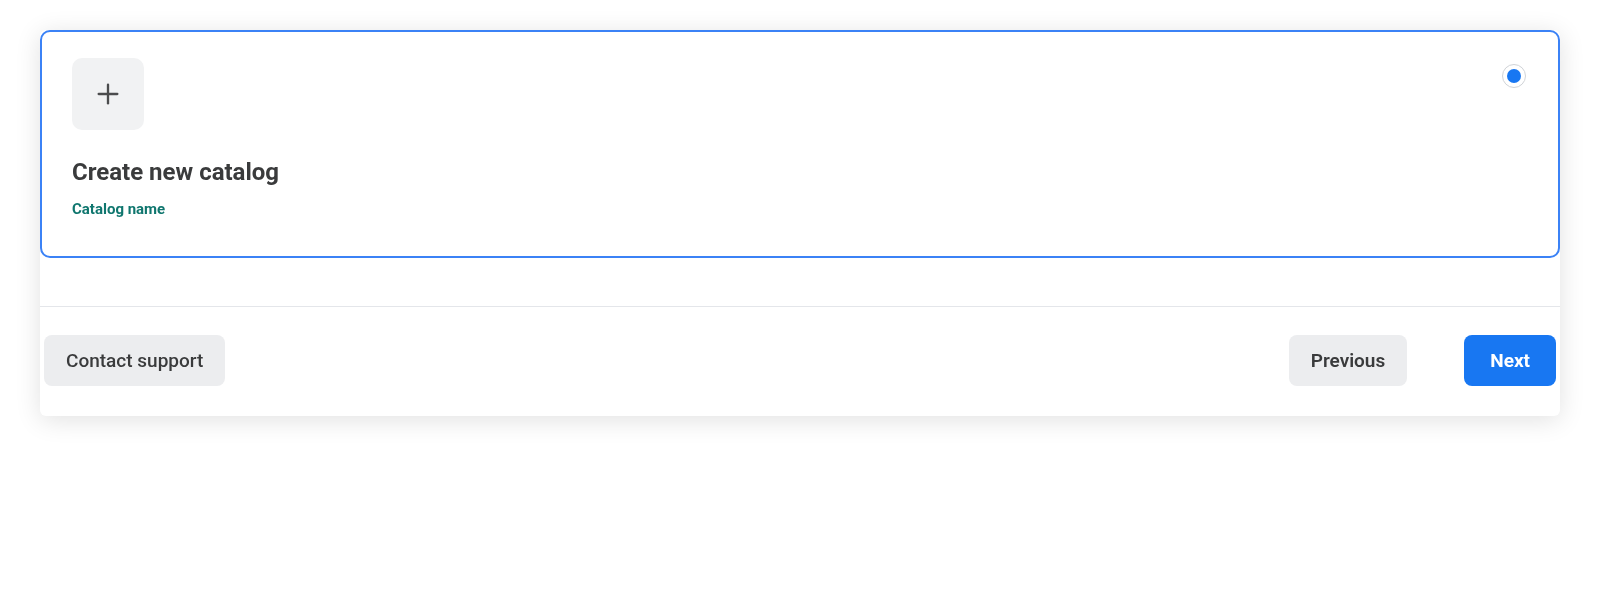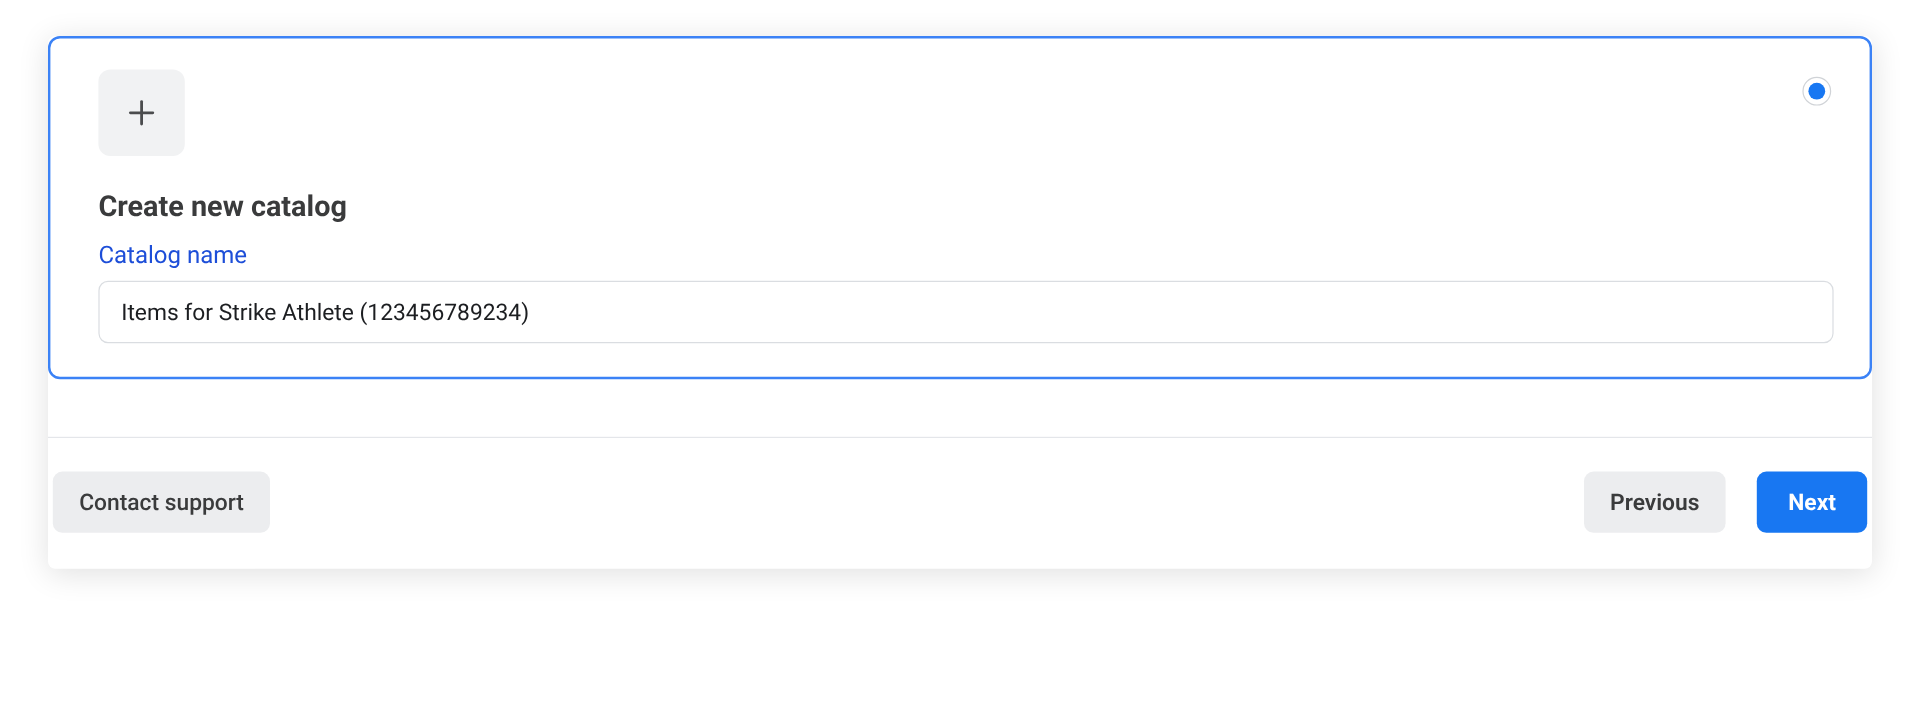--- a/index.html
+++ b/index.html
@@ -19,21 +19,21 @@
   .shadow-wrap {
     background: #fff;
     border-radius: 6px;
     box-shadow: 0 4px 26px rgba(0,0,0,0.12);
     padding-bottom: 30px;
   }
   .card {
     border: 2px solid #3b82f6; 
     border-radius: 10px;
     margin: 0 0px;
-    padding: 26px 30px 28px 40px;
+    padding: 26px 30px 28px 30px;
     position: relative;
   }
   .card-radio {
     position: absolute;
     top: 32px;
     right: 32px;
     width: 24px;
     height: 24px;
     border: 1px solid #d0d3d7;
     border-radius: 50%;
@@ -61,23 +61,23 @@
     margin-bottom: 28px;
   }
   .plus-tile svg { display: block; }
   .card-title {
     font-size: 24px;
     font-weight: 700;
     color: #3a3b3c;
     margin: 0 0 14px 0;
   }
   .field-label {
-    font-size: 20px;
-    font-weight: 400;
-    color: #1d4ed8;
+    font-size: 15px;
+    font-weight: 700;
+    color: #0f766e;
     margin: 0 0 10px 0;
   }
   .text-input {
     width: 100%;
     height: 52px;
     border: 1px solid #dadde1;
     border-radius: 8px;
     padding: 0 18px;
     font-size: 19px;
     font-family: inherit;
@@ -111,20 +111,21 @@
     font-weight: 500;
   }
   .btn-light.strong {
     font-weight: 600;
   }
   .btn-primary {
     background: #1877f2;
     color: #fff;
     font-weight: 700;
     padding: 14px 26px;
+    margin-left: 31px;
   }
   .footer-right {
     display: flex;
     gap: 26px;
   }
 </style>
 </head>
 <body>
 
 <div class="page">
@@ -142,21 +143,20 @@
             <line x1="12" y1="4" x2="12" y2="20"></line>
             <line x1="4" y1="12" x2="20" y2="12"></line>
           </svg>
         </span>
       </div>
 
       <div class="card-title">Create new catalog</div>
 
       <div class="field-label">Catalog name</div>
 
-      <input type="text" class="text-input" value="Items for Strike Athlete (123456789234)" style="">
 
     </div>
 
     <div class="divider"></div>
 
     <div class="footer">
       <button class="btn btn-light">Contact support</button>
 
       <div class="footer-right">
         <button class="btn btn-light strong">Previous</button>

